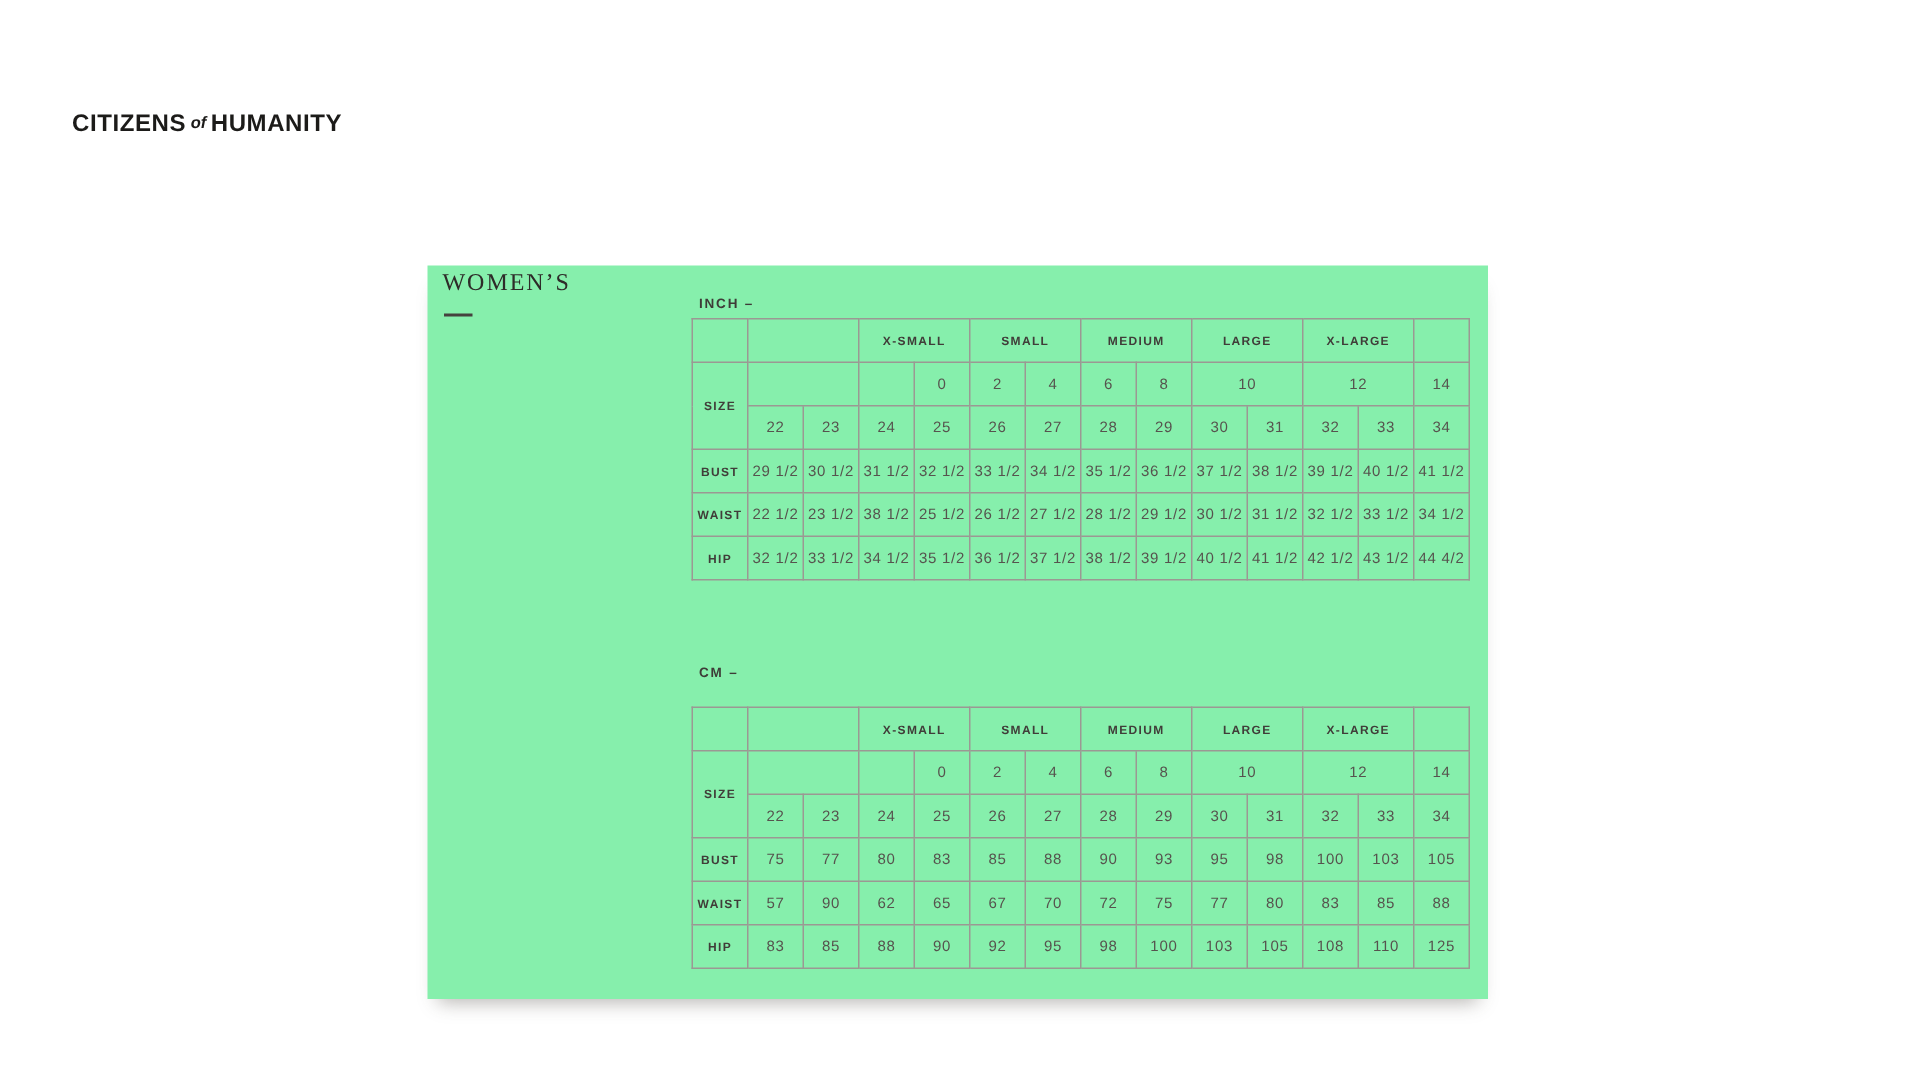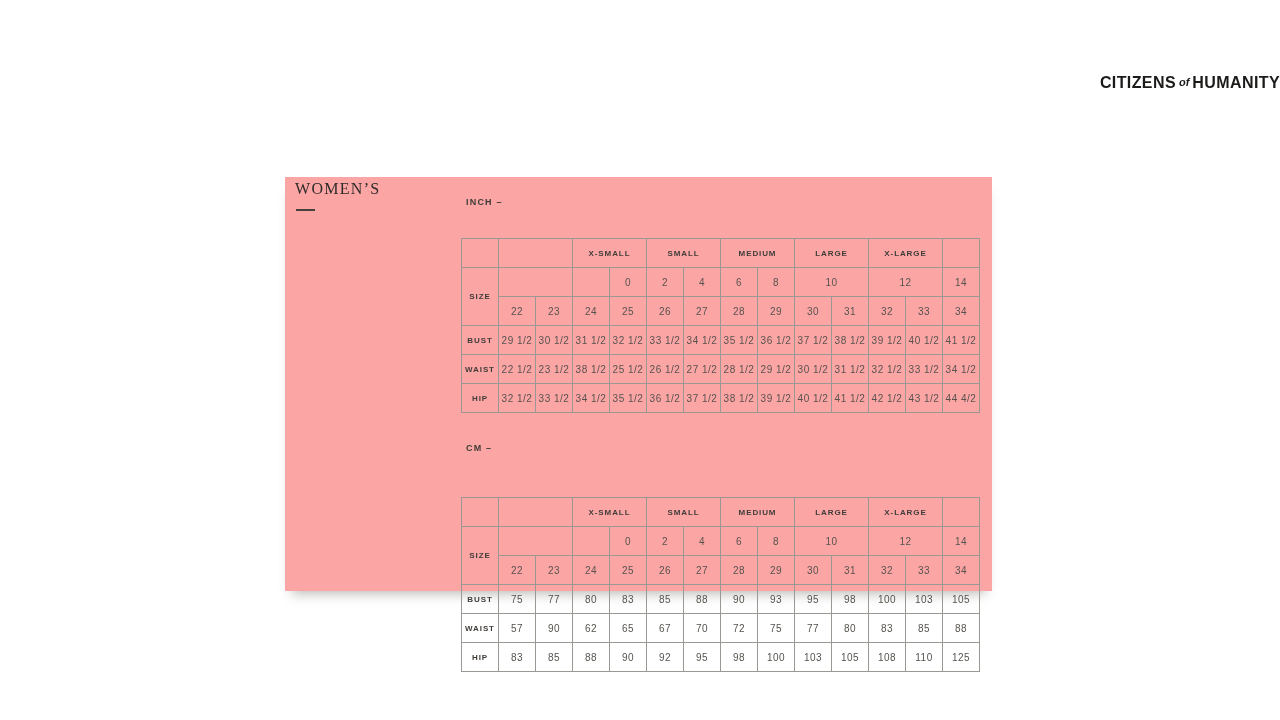--- a/index.html
+++ b/index.html
@@ -2,31 +2,31 @@
 <html><head>
 <meta charset="utf-8">
 <style>
   * { margin:0; padding:0; box-sizing:border-box; }
   html, body { background:#ffffff; }
   body { width:1280px; height:720px; font-family:"Liberation Sans", sans-serif; }
   .page { position:relative; width:1280px; height:720px; overflow:hidden; background:#ffffff; }
 
   .logo {
     position:absolute; top:74px; left:0; width:100%;
-    text-align:right; font-weight:bold; font-size:16px;
-    letter-spacing:0.4px; color:#1c1b19; white-space:nowrap;
+    text-align:left; font-weight:bold; font-size:16px;
+    letter-spacing:0.4px; color:#1c1b19; white-space:nowrap;padding-left:48px;
   }
   .logo .of {
     font-style:italic; font-size:11px; margin:0 3px;
     position:relative; top:-2px; letter-spacing:0;
   }
 
   .panel {
-    position:absolute; left:285px; top:177px; width:707px; height:414px;
-    background:#fca5a5;
+    position:absolute; left:285px; top:177px; width:707px; height:489px;
+    background:#86efac;
     box-shadow:0 9px 12px -7px rgba(70,65,58,0.40);
   }
 
   .womens {
     position:absolute; left:10px; top:3px;
     font-family:"Liberation Serif", serif;
     font-size:16px; letter-spacing:1.3px; color:#2e2c29;
     cursor:pointer;
   }
   .active-dash {
@@ -41,21 +41,21 @@
     font-size:9px; font-weight:bold; letter-spacing:1.2px; color:#3e3b37;
     white-space:nowrap;
   }
   #label-inch { top:20px; }
   #label-cm   { top:266px; }
 
   .table-slot { position:absolute; left:0; }
   #table-inch { top:35px; }
   #table-cm   { top:294px; }
 
-  .size-table { border-collapse:collapse; table-layout:fixed;margin-top:26px; }
+  .size-table { border-collapse:collapse; table-layout:fixed; }
   .size-table td {
     border:1px solid #9b9893;
     height:29px; text-align:center; vertical-align:middle;
     font-size:10px; color:#56534e; letter-spacing:0.5px;
     overflow:hidden; white-space:nowrap;
   }
   .size-table td.lbl, .size-table td.grp {
     font-size:8px; font-weight:bold; color:#403d39; letter-spacing:0.9px;
   }
 </style>

